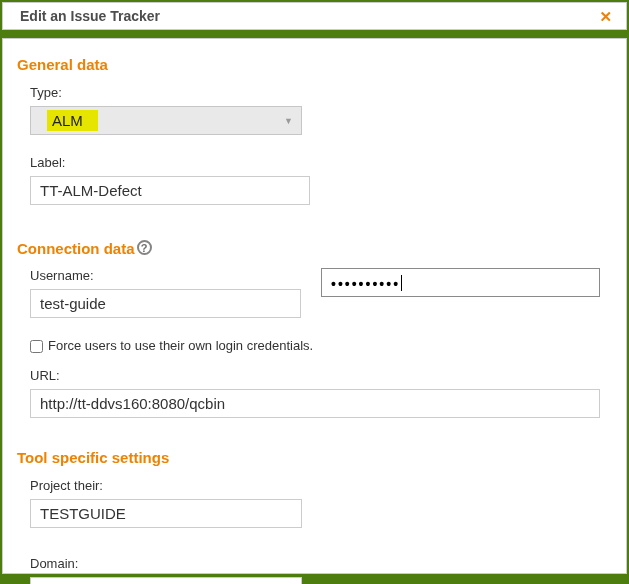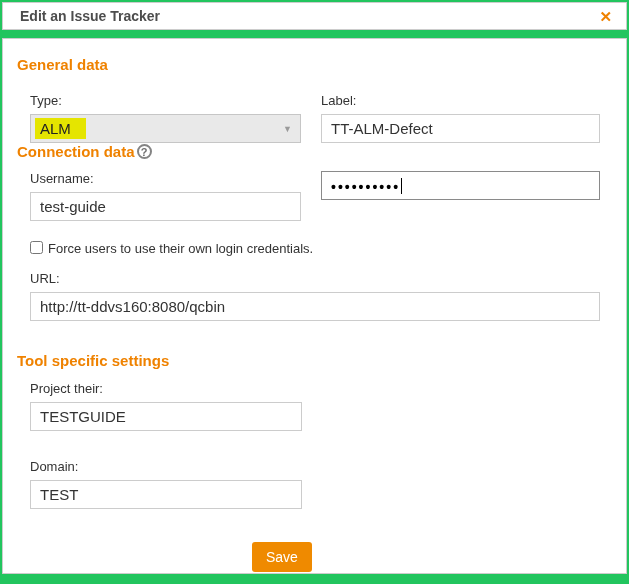--- a/index.html
+++ b/index.html
@@ -1,19 +1,19 @@
 <!DOCTYPE html>
 <html><head>
 <meta charset="utf-8">
 <style>
   * { margin:0; padding:0; box-sizing:border-box; }
   html,body { font-family:"Liberation Sans", sans-serif; }
   .stage {
     position:relative; width:629px; height:584px;
-    background:#22c55e; overflow:hidden;
+    background:#4d7c0f; overflow:hidden;
     color:#333;
   }
   
   .titlebar {
     position:absolute; left:2px; right:2px; top:2px; height:28px;
     background:#fff; border:1px solid #ccc;
     display:flex; align-items:center;
   }
   .titlebar .title {
     margin-left:17px; font-size:14px; font-weight:bold; color:#4d4d4d;
@@ -25,21 +25,21 @@
   }
   
   .panel {
     position:absolute; left:2px; right:2px; top:38px; height:536px;
     background:#fff; border:1px solid #ccc;
     padding:17px 26px 20px 27px;
   }
   .section-heading {
     color:#ef8200; font-size:15px; font-weight:bold;
     margin-left:-13px;
-    display:flex; align-items:center;
+    display:flex; 
   }
   .help-circle {
     display:inline-flex; align-items:center; justify-content:center;
     width:15px; height:15px; border:2px solid #848484; border-radius:50%;
     color:#6e6e6e; font-size:11px; font-weight:bold; margin-left:2px;
     cursor:pointer;
   }
   .row { display:flex; gap:20px; }
   .col-l { width:272px; }
   .col-r { width:280px; }
@@ -47,51 +47,51 @@
   .field-label { font-size:13px; color:#333; margin-bottom:6px; display:block; }
   .tinput {
     width:100%; height:29px; border:1px solid #ccc; background:#fff;
     font-family:"Liberation Sans", sans-serif;
     font-size:15px; color:#333; padding:3px 9px; outline:none;
   }
   .tinput.focused { border-color:#8a8a8a; }
   
   .tselect {
     width:100%; height:29px; border:1px solid #c6c6c6; background:#e9e9e9;
-    display:flex; align-items:center; padding:0 8px 0 4px;
+    display:flex; align-items:center; padding:0 8px 0 16px;
     cursor:default;
     gap:16px;
   }
   .tselect .hl {
     background:#e5e500; font-size:15px; color:#222;
     padding:2px 15px 2px 5px;
   }
   .tselect .arrow {
     margin-left:auto; color:#9a9a9a; font-size:9px;
   }
   
   .pwd-box {
     display:flex; align-items:center;
   }
   .pwd-dots { font-size:14px; letter-spacing:2px; color:#000; font-weight:bold; transform:translateY(1px); }
   .caret { display:inline-block; width:1px; height:16px; background:#000; margin-left:1px; }
   
-  .check-row { display:flex; align-items:flex-start; font-size:13px; color:#333; }
+  .check-row { display:flex; align-items:flex-end; font-size:13px; color:#333; }
   .check-row input { width:13px; height:13px; margin-right:5px; accent-color:#fff; }
   
   .save-btn {
     display:inline-block; margin-left:222px;
     background:#ef8a00; color:#fff; border:none; border-radius:3px;
     font-family:"Liberation Sans", sans-serif;
     font-size:14px; padding:0 14px; height:30px; min-width:52px;
     cursor:pointer;
   }
   
-  .mt-gen-row   { margin-top:20px; }
-  .mt-conn-head { }
+  .mt-gen-row   { margin-top:12px;flex-direction:column; }
+  .mt-conn-head { margin-top:35px; }
   .mt-conn-row  { margin-top:11px;justify-content:space-between; }
   .mt-check     { margin-top:20px; }
   .mt-url       { margin-top:15px; }
   .mt-tool-head { margin-top:31px; }
   .mt-tool-row  { margin-top:12px; }
   .mt-domain    { margin-top:28px; }
   .mt-save      { margin-top:33px; }
 </style>
 </head>
 <body>

